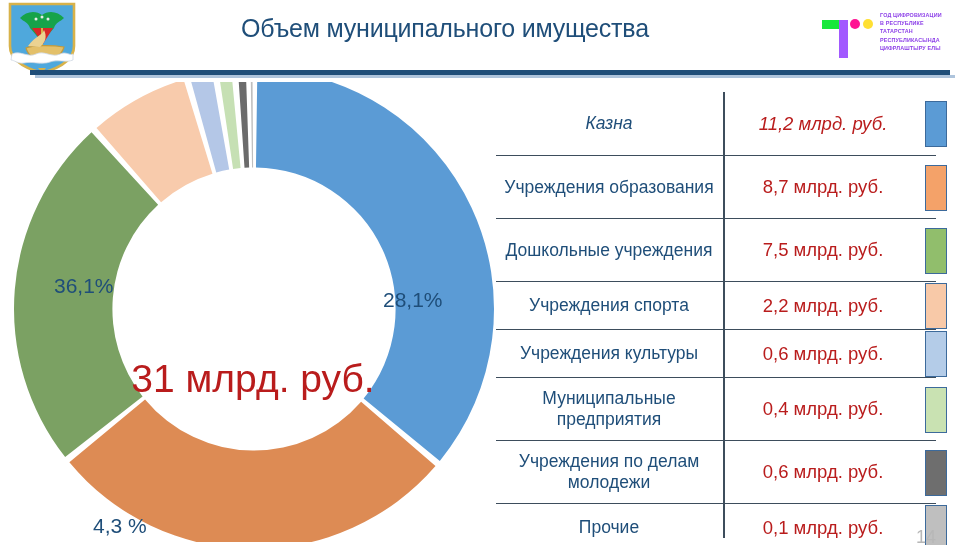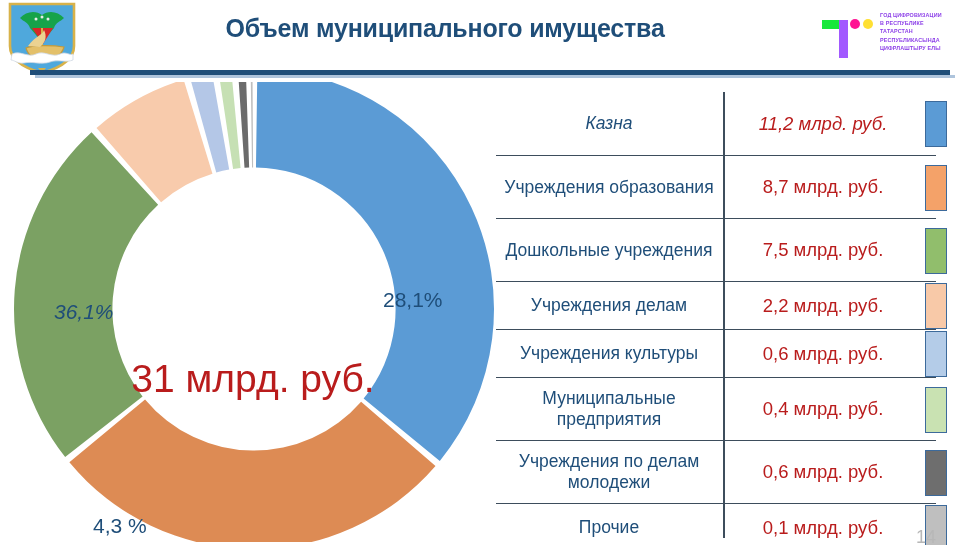--- a/index.html
+++ b/index.html
@@ -27,21 +27,21 @@
     left: 6px; top: 2px;
     width: 72px; height: 72px;
   }
 
   #slide-title {
     position: absolute;
     left: 175px; top: 14px;
     width: 540px;
     text-align: center;
     font-size: 25px;
-    font-weight: bold;
+    font-weight: normal;
     color: #1F4E79;
     letter-spacing: -0.2px;
     white-space: nowrap;
   }
 
   #digital-logo {
     position: absolute;
     left: 822px; top: 10px;
     width: 148px; height: 54px;
   }
@@ -88,21 +88,21 @@
     font-size: 39px;
     color: #b91c1c;
     white-space: nowrap;
   }
   .donut-pct {
     position: absolute;
     font-size: 21px;
     color: #1F4E79;
     white-space: nowrap;
   }
-  #pct-0 { left: 46px;  top: 218px; font-style: italic; }
+  #pct-0 { left: 46px;  top: 192px; }
   #pct-1 { left: 375px; top: 206px; }
   #pct-4 { left: 85px;  top: 432px; }
 
   
   #legend-table {
     position: absolute;
     left: 496px; top: 92px;
     width: 440px; height: 446px;
   }
   .legend-row {
@@ -240,21 +240,21 @@
       <div class="legend-name">Учреждения образования</div>
       <div class="legend-value">8,7  млрд. руб.</div>
       <div class="legend-swatch" style="top: 8.5px; background: rgb(244, 162, 105);"></div>
     </div>
     <div class="legend-row" style="top: 126px; height: 63px;">
       <div class="legend-name">Дошкольные учреждения</div>
       <div class="legend-value">7,5 млрд. руб.</div>
       <div class="legend-swatch" style="top: 8.5px; background: rgb(145, 190, 108);"></div>
     </div>
     <div class="legend-row" style="top: 189px; height: 48px;">
-      <div class="legend-name">Учреждения делам</div>
+      <div class="legend-name">Учреждения спорта</div>
       <div class="legend-value">2,2 млрд. руб.</div>
       <div class="legend-swatch" style="top: 1px; background: rgb(248, 201, 168);"></div>
     </div>
     <div class="legend-row" style="top: 237px; height: 48px;">
       <div class="legend-name">Учреждения культуры</div>
       <div class="legend-value">0,6 млрд. руб.</div>
       <div class="legend-swatch" style="top: 1px; background: rgb(180, 204, 232);"></div>
     </div>
     <div class="legend-row" style="top: 285px; height: 63px;">
       <div class="legend-name">Муниципальные предприятия</div>

